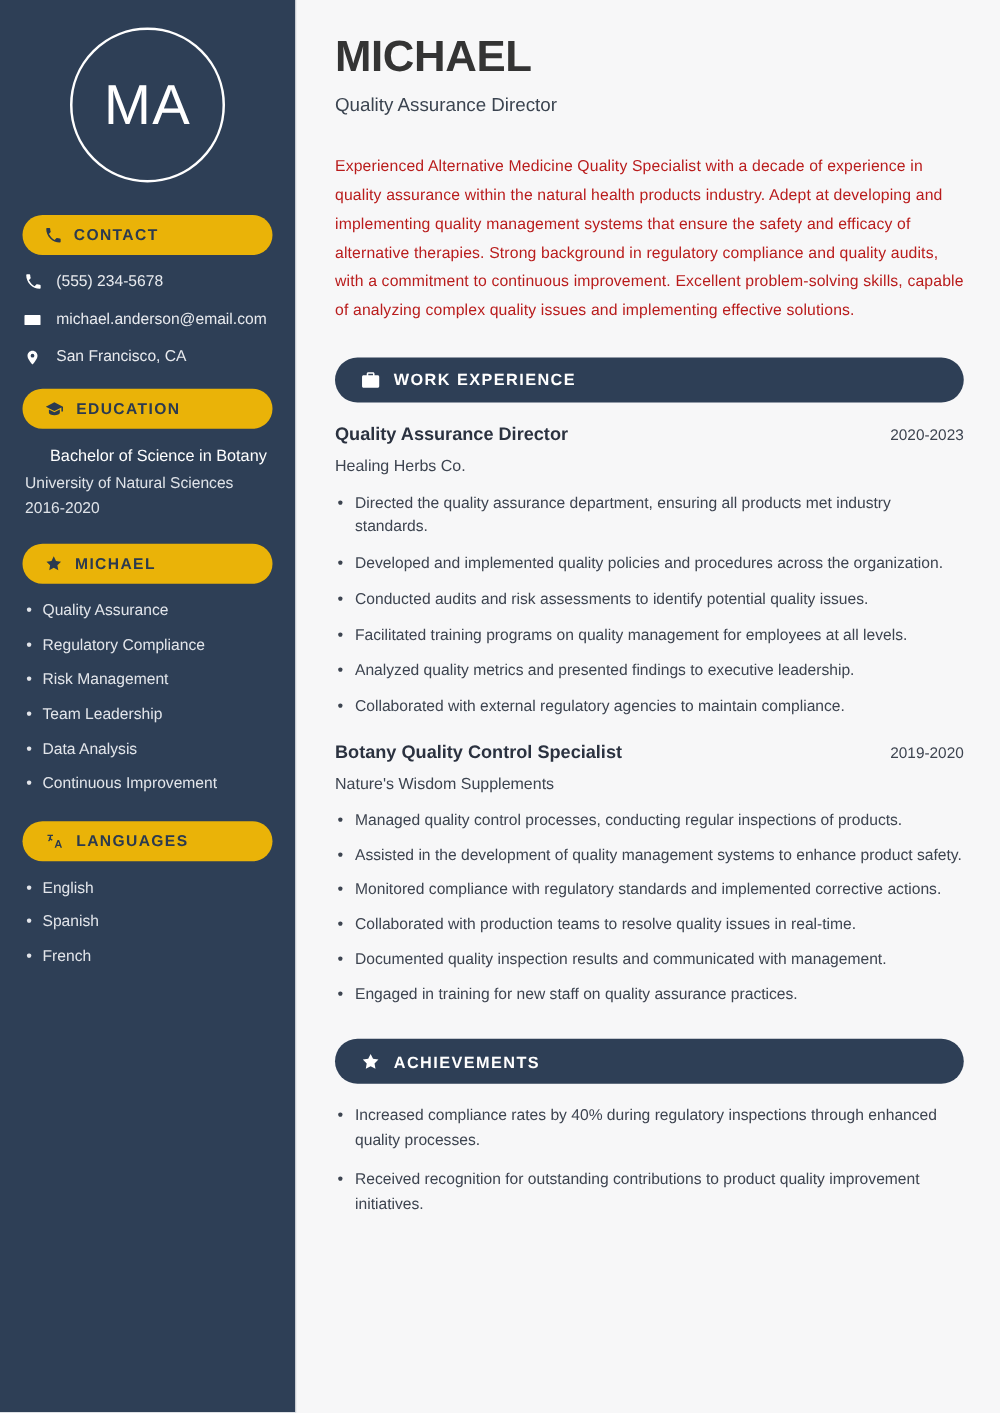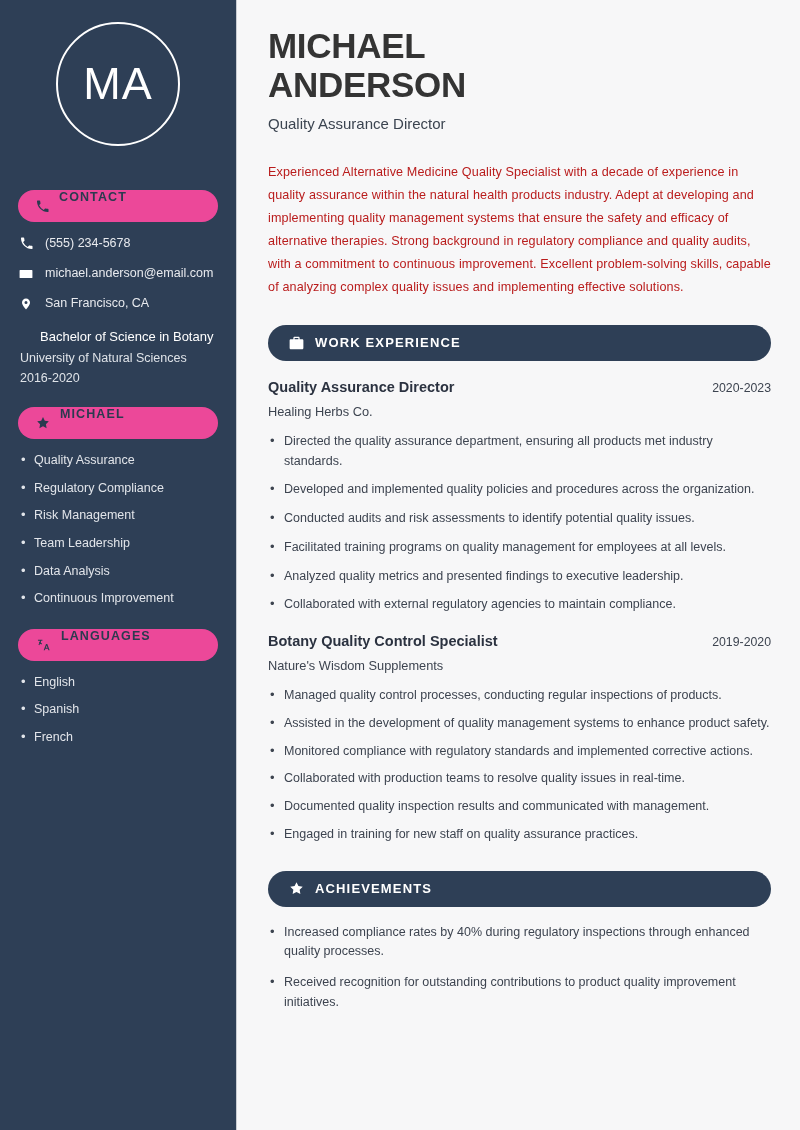--- a/index.html
+++ b/index.html
@@ -48,30 +48,30 @@
     justify-content: center;
     font-size: 45px;
     font-weight: 400;
     letter-spacing: 1px;
     color: #ffffff;
   }
 
   
   .pill {
     display: flex;
+    align-items: center;
     gap: 10px;
-    background: #ec4899;
+    background: #eab308;
     color: #2b3a4f;
     border-radius: 999px;
     height: 32px;
     padding: 0 18px;
     font-size: 12.5px;
     font-weight: bold;
     letter-spacing: 1.1px;
-    margin-top: 18px;
   }
   .pill .pill-ico { display: flex; align-items: center; }
   .pill .pill-ico svg { display: block; }
 
   .sb-block { margin-bottom: 22px; }
   .sb-block.first { margin-bottom: 18px; }
 
   .contact-list { margin-top: 14px; }
   .contact-row {
     display: flex;
@@ -260,20 +260,29 @@
             <svg width="12" height="14" viewBox="0 0 24 24" fill="#ffffff">
                 <path d="M12 1C7.6 1 4 4.6 4 9c0 5.8 8 14 8 14s8-8.2 8-14c0-4.4-3.6-8-8-8zm0 11a3 3 0 110-6 3 3 0 010 6z"></path>
               </svg>
           </span>
           <span>San Francisco, CA</span>
         </div>
       </div>
     </div>
 
     <div class="sb-block">
+      <div class="pill">
+        <span class="pill-ico">
+          <svg width="15" height="13" viewBox="0 0 24 20" fill="#2b3a4f">
+              <path d="M12 1L1 6.5 12 12l9-4.5v5.2h2V6.5L12 1z"></path>
+              <path d="M5 10.3v4c0 1.8 3.1 3.2 7 3.2s7-1.4 7-3.2v-4l-7 3.5-7-3.5z"></path>
+            </svg>
+        </span>
+        <span>EDUCATION</span>
+      </div>
       <div class="edu-body">
         <div class="edu-degree">Bachelor of Science in Botany</div>
         <div class="edu-school">University of Natural Sciences</div>
         <div class="edu-years">2016-2020</div>
       </div>
     </div>
 
     <div class="sb-block">
       <div class="pill">
         <span class="pill-ico">
@@ -310,21 +319,20 @@
         <li>French</li>
       </ul>
     </div>
 
   </aside>
 
   <main class="main">
 
     <h1 class="name">
       <span>MICHAEL</span><br>
-      <span>ANDERSON</span>
     </h1>
     <div class="job-title">Quality Assurance Director</div>
 
     <p class="summary">Experienced Alternative Medicine Quality Specialist with a decade of experience in quality assurance within the natural health products industry. Adept at developing and implementing quality management systems that ensure the safety and efficacy of alternative therapies. Strong background in regulatory compliance and quality audits, with a commitment to continuous improvement. Excellent problem-solving skills, capable of analyzing complex quality issues and implementing effective solutions.</p>
 
     <div class="pill-dark">
       <span class="pill-ico">
         <svg width="15" height="14" viewBox="0 0 24 22" fill="#ffffff">
             <path d="M9 1h6c1.1 0 2 .9 2 2v2h4c1.1 0 2 .9 2 2v12c0 1.1-.9 2-2 2H3c-1.1 0-2-.9-2-2V7c0-1.1.9-2 2-2h4V3c0-1.1.9-2 2-2zm0 4h6V3H9v2z"></path>
           </svg>

